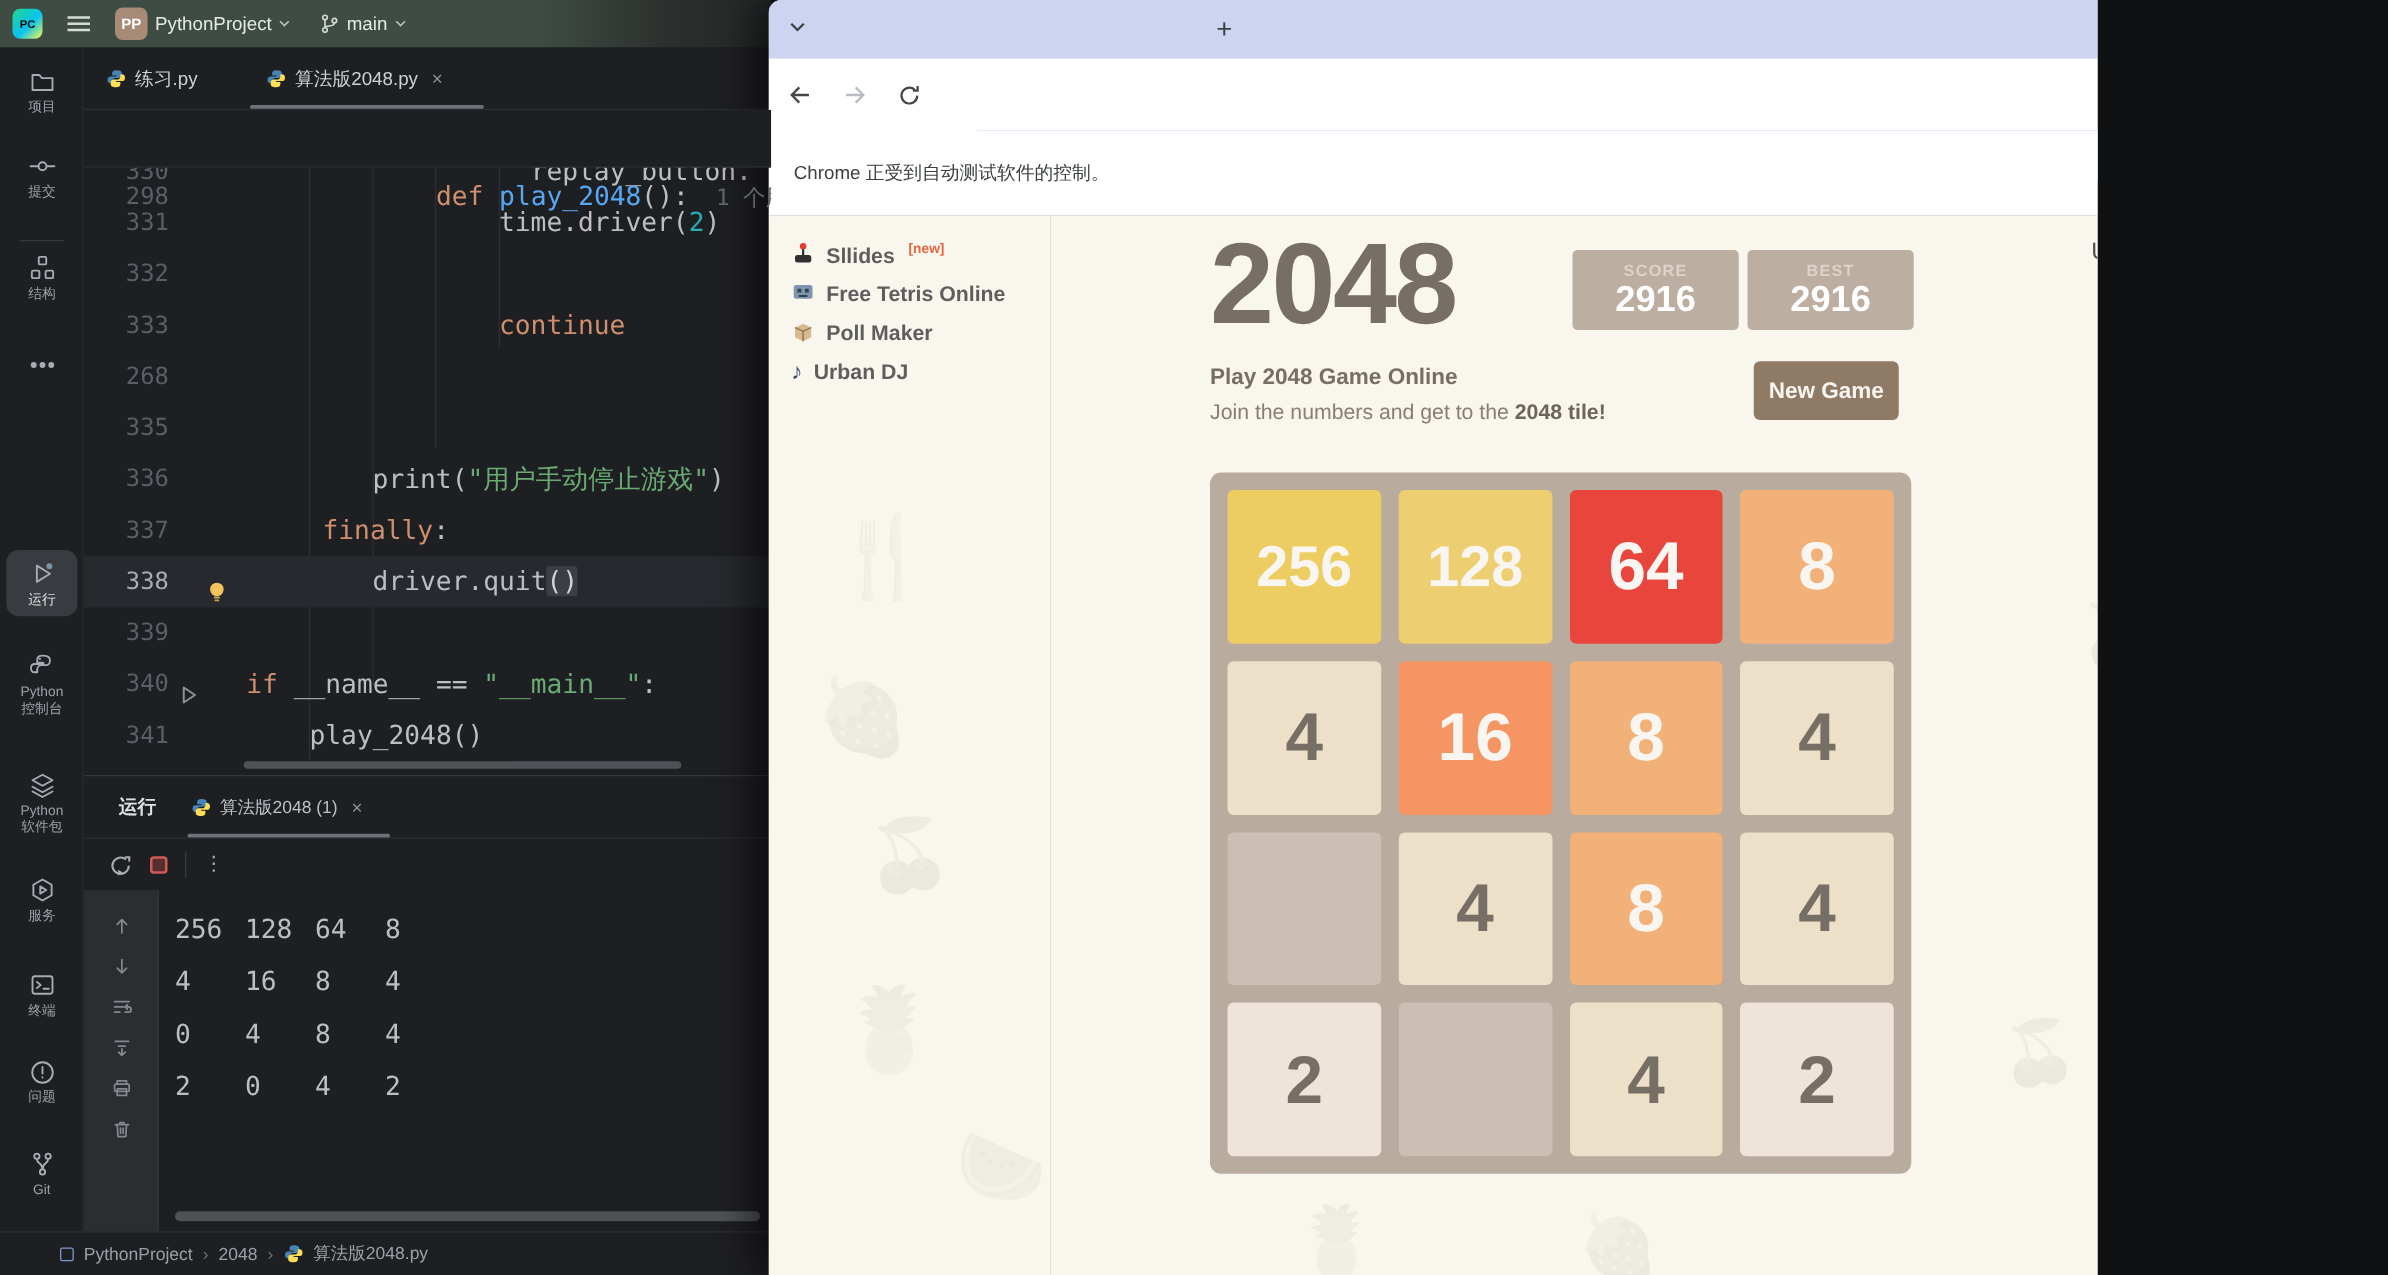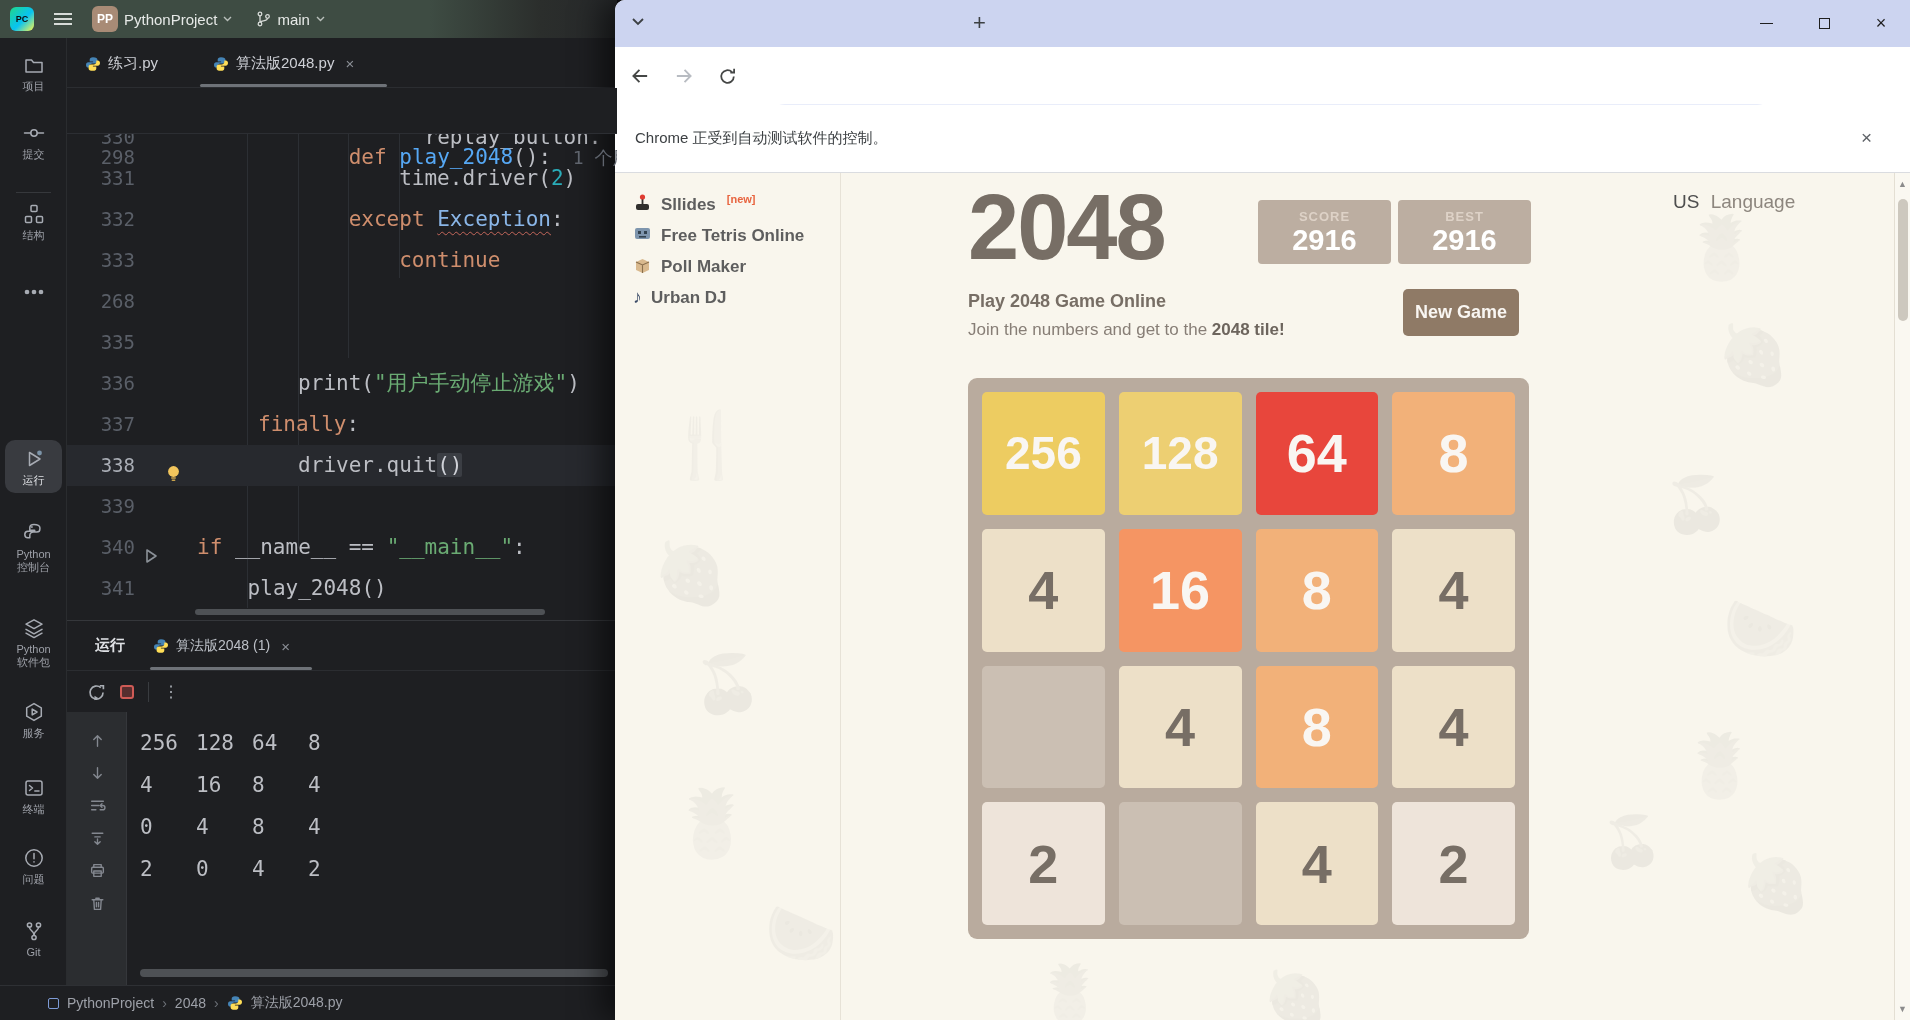--- a/index.html
+++ b/index.html
@@ -1,17 +1,17 @@
 <!DOCTYPE html>
 <html><head>
 <meta charset="utf-8">
 <style>
   * { margin:0; padding:0; box-sizing:border-box; }
   html,body { background:#101113; }
-  .screen { position:relative; width:1910px; height:1020px; overflow:hidden;
+  .screen { position:relative; width:1678px; height:1020px; overflow:hidden;
             font-family:"Liberation Sans", sans-serif; }
 
   
   .pycharm { position:absolute; left:0; top:0; width:617px; height:1020px; background:#1e1f22; }
   .pc-header { position:absolute; left:0; top:0; width:617px; height:38px;
     background:linear-gradient(90deg,#3e4c43 0,#3e4c43 430px,#2b2e2c 540px,#26282a 617px);
     display:flex; align-items:center; gap:10px; padding-left:10px; color:#e6e9e7; font-size:15px; }
   .pc-logo { width:24px; height:24px; border-radius:6px;
     background:linear-gradient(135deg,#21d789 0%,#07c3f2 55%,#fcf84a 100%);
     display:flex; align-items:center; justify-content:center; font-size:9px; font-weight:bold; color:#0d0d0d; }
@@ -240,21 +240,21 @@
             </svg></span>
           <div class="rlb">服务</div>
         </div>
         <div class="rail-item" style="top: 739px;">
           <span class="ric"><svg width="22" height="22" viewBox="0 0 22 22" fill="none" stroke="#a7abb3" stroke-width="1.5" stroke-linecap="round" stroke-linejoin="round" style="display:inline-block">
               <rect x="3" y="4" width="16" height="14" rx="2"></rect>
               <path d="M6.5 8.5l3 2.5-3 2.5M11.8 14h4.2"></path>
             </svg></span>
           <div class="rlb">终端</div>
         </div>
-        <div class="rail-item" style="top: 809px;">
+        <div class="rail-item" style="top: 809px; font-family: Liberation Mono, monospace;">
           <span class="ric"><svg width="22" height="22" viewBox="0 0 22 22" fill="none" stroke="#a7abb3" stroke-width="1.5" stroke-linecap="round" stroke-linejoin="round" style="display:inline-block">
               <circle cx="11" cy="11" r="8.2"></circle>
               <path d="M11 6.6v5.2M11 14.8v.2"></path>
             </svg></span>
           <div class="rlb">问题</div>
         </div>
         <div class="rail-item" style="top: 882px;">
           <span class="ric"><svg width="22" height="22" viewBox="0 0 22 22" fill="none" stroke="#a7abb3" stroke-width="1.5" stroke-linecap="round" stroke-linejoin="round" style="display:inline-block">
               <circle cx="6.5" cy="5" r="2.1"></circle>
               <circle cx="15.5" cy="5" r="2.1"></circle>
@@ -286,21 +286,21 @@
       </div>
 
       <div class="pc-editor" id="editor">
         <div class="iguide" style="left:180px; top:46px; height:474px"></div>
         <div class="iguide" style="left:231px; top:46px; height:414px"></div>
         <div class="iguide" style="left:281px; top:46px; height:224px"></div>
         <div class="iguide" style="left:332px; top:46px; height:144px"></div>
         <div id="code-lines">
             <div class="code-row" style="top: 29px;"><span class="ln">330</span><span class="code" style="left:357.5px"><span class="tk-pln">replay_button.</span></span></div>
             <div class="code-row" style="top: 70px;"><span class="ln">331</span><span class="code" style="left:332.2px"><span class="tk-pln">time.driver(</span><span class="tk-num">2</span><span class="tk-pln">)</span></span></div>
-            <div class="code-row" style="top: 111px;"><span class="ln">332</span><span class="code" style="left:281.7px"><span class="tk-kw">except </span><span class="tk-clsw">Exception</span><span class="tk-pln">:</span></span></div>
+            <div class="code-row" style="top: 111px;"><span class="ln">332</span></div>
             <div class="code-row" style="top: 152px;"><span class="ln">333</span><span class="code" style="left:332.2px"><span class="tk-kw">continue</span></span></div>
             <div class="code-row" style="top: 193px;"><span class="ln">268</span><span class="code" style="left:130.0px"></span></div>
             <div class="code-row" style="top: 234px;"><span class="ln">335</span></div>
             <div class="code-row" style="top: 275px;"><span class="ln">336</span><span class="code" style="left:231.1px"><span class="tk-pln">print(</span><span class="tk-str">"用户手动停止游戏"</span><span class="tk-pln">)</span></span></div>
             <div class="code-row" style="top: 316px;"><span class="ln">337</span><span class="code" style="left:191px"><span class="tk-kw">finally</span><span class="tk-pln">:</span></span></div>
             <div class="code-row cur" style="top: 357px;"><span class="ln cur">338</span><span class="bulb"><svg width="17" height="19" viewBox="0 0 17 19">
                   <circle cx="8.5" cy="7.5" r="5.4" fill="#f2c55c"></circle>
                   <rect x="6" y="13.2" width="5" height="1.6" rx=".8" fill="#caa34c"></rect>
                   <rect x="6.6" y="15.6" width="3.8" height="1.4" rx=".7" fill="#caa34c"></rect>
                 </svg></span><span class="code" style="left:231.1px"><span class="tk-pln">driver.quit</span><span class="tk-brace">()</span></span></div>

